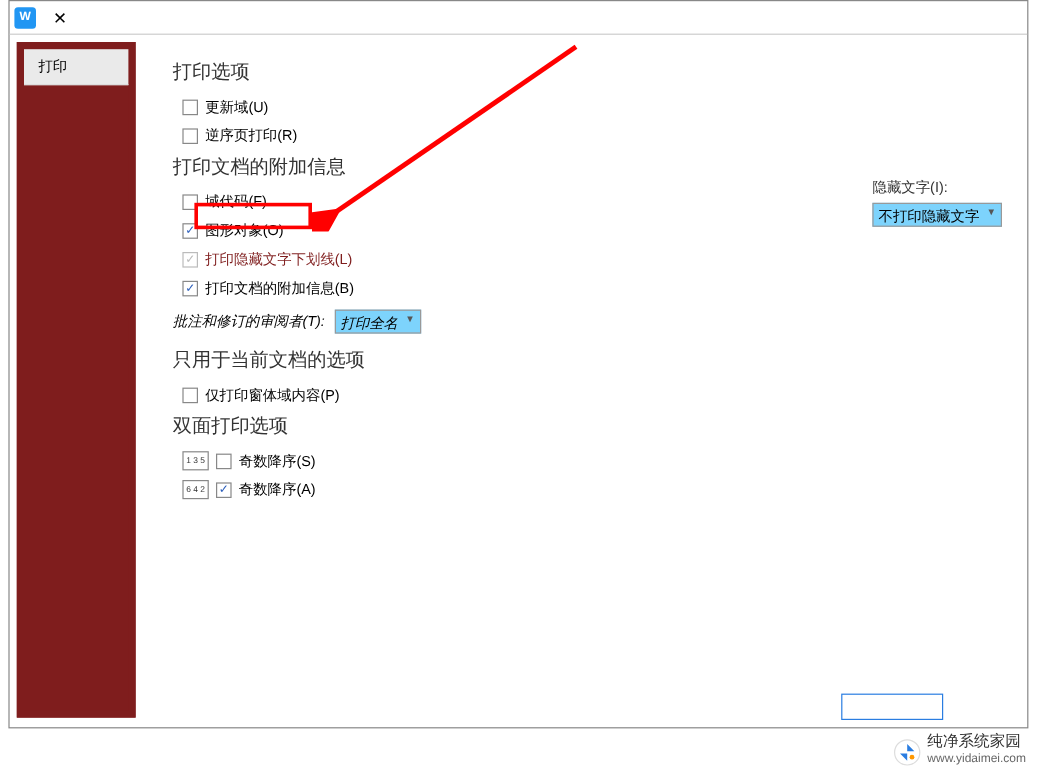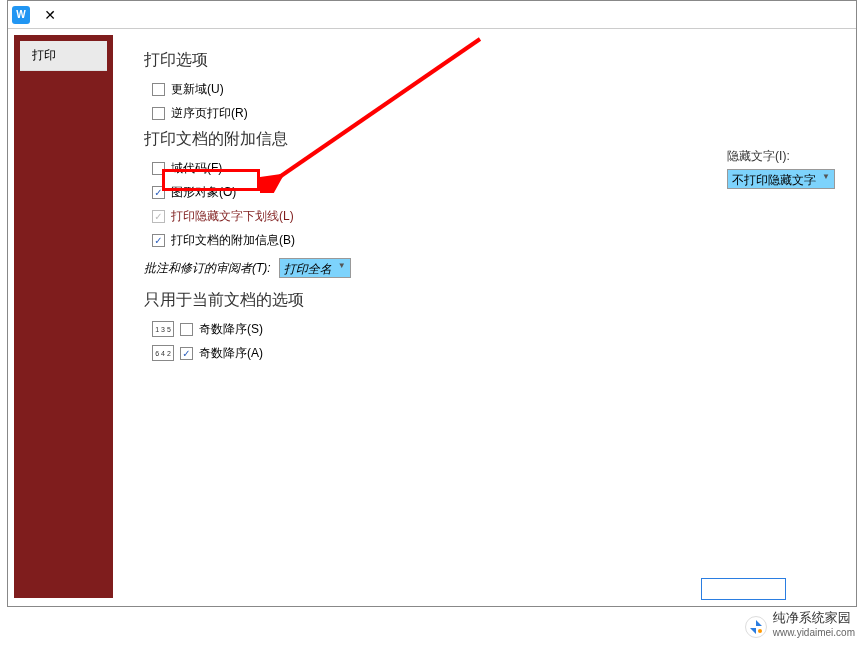--- a/index.html
+++ b/index.html
@@ -236,21 +236,26 @@
 
       <div class="right-group">
         <div class="right-label">隐藏文字(I):</div>
         <span class="select-combo" style="margin-left:0;">
           <span>不打印隐藏文字</span>
           <span class="select-arrow">▼</span>
         </span>
       </div>
 
       <div class="section-title">只用于当前文档的选项</div>
-
+      <div class="option-row">
+        <span class="chk"></span>
+        <span>仅打印窗体域内容(P)</span>
+      </div>
+
+      <div class="section-title">双面打印选项</div>
       <div class="option-row">
         <span class="duplex-icon">1 3 5</span>
         <span class="chk"></span>
         <span>奇数降序(S)</span>
       </div>
       <div class="option-row">
         <span class="duplex-icon">6 4 2</span>
         <span class="chk checked"></span>
         <span>奇数降序(A)</span>
       </div>

